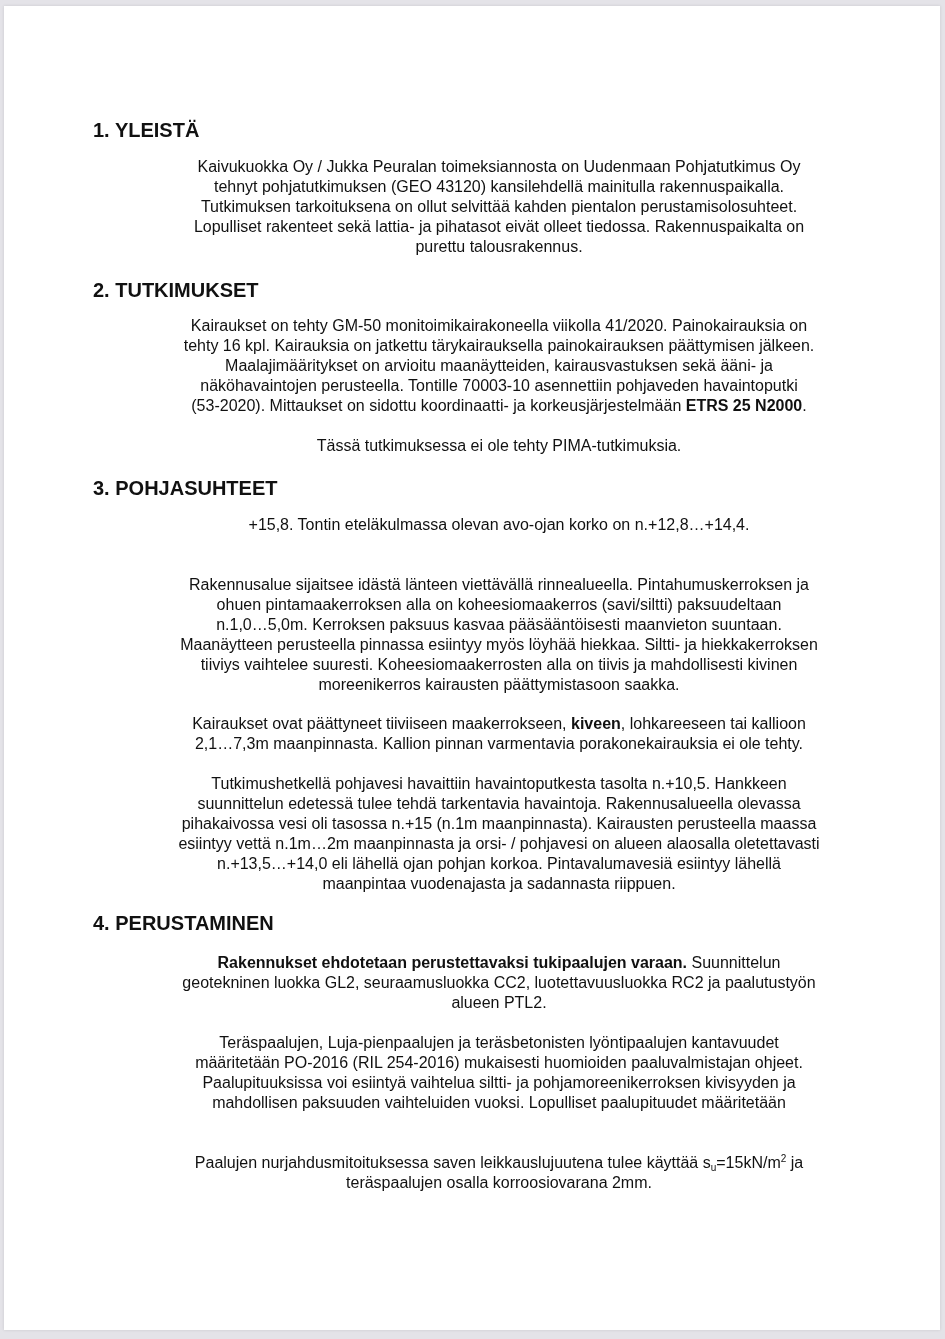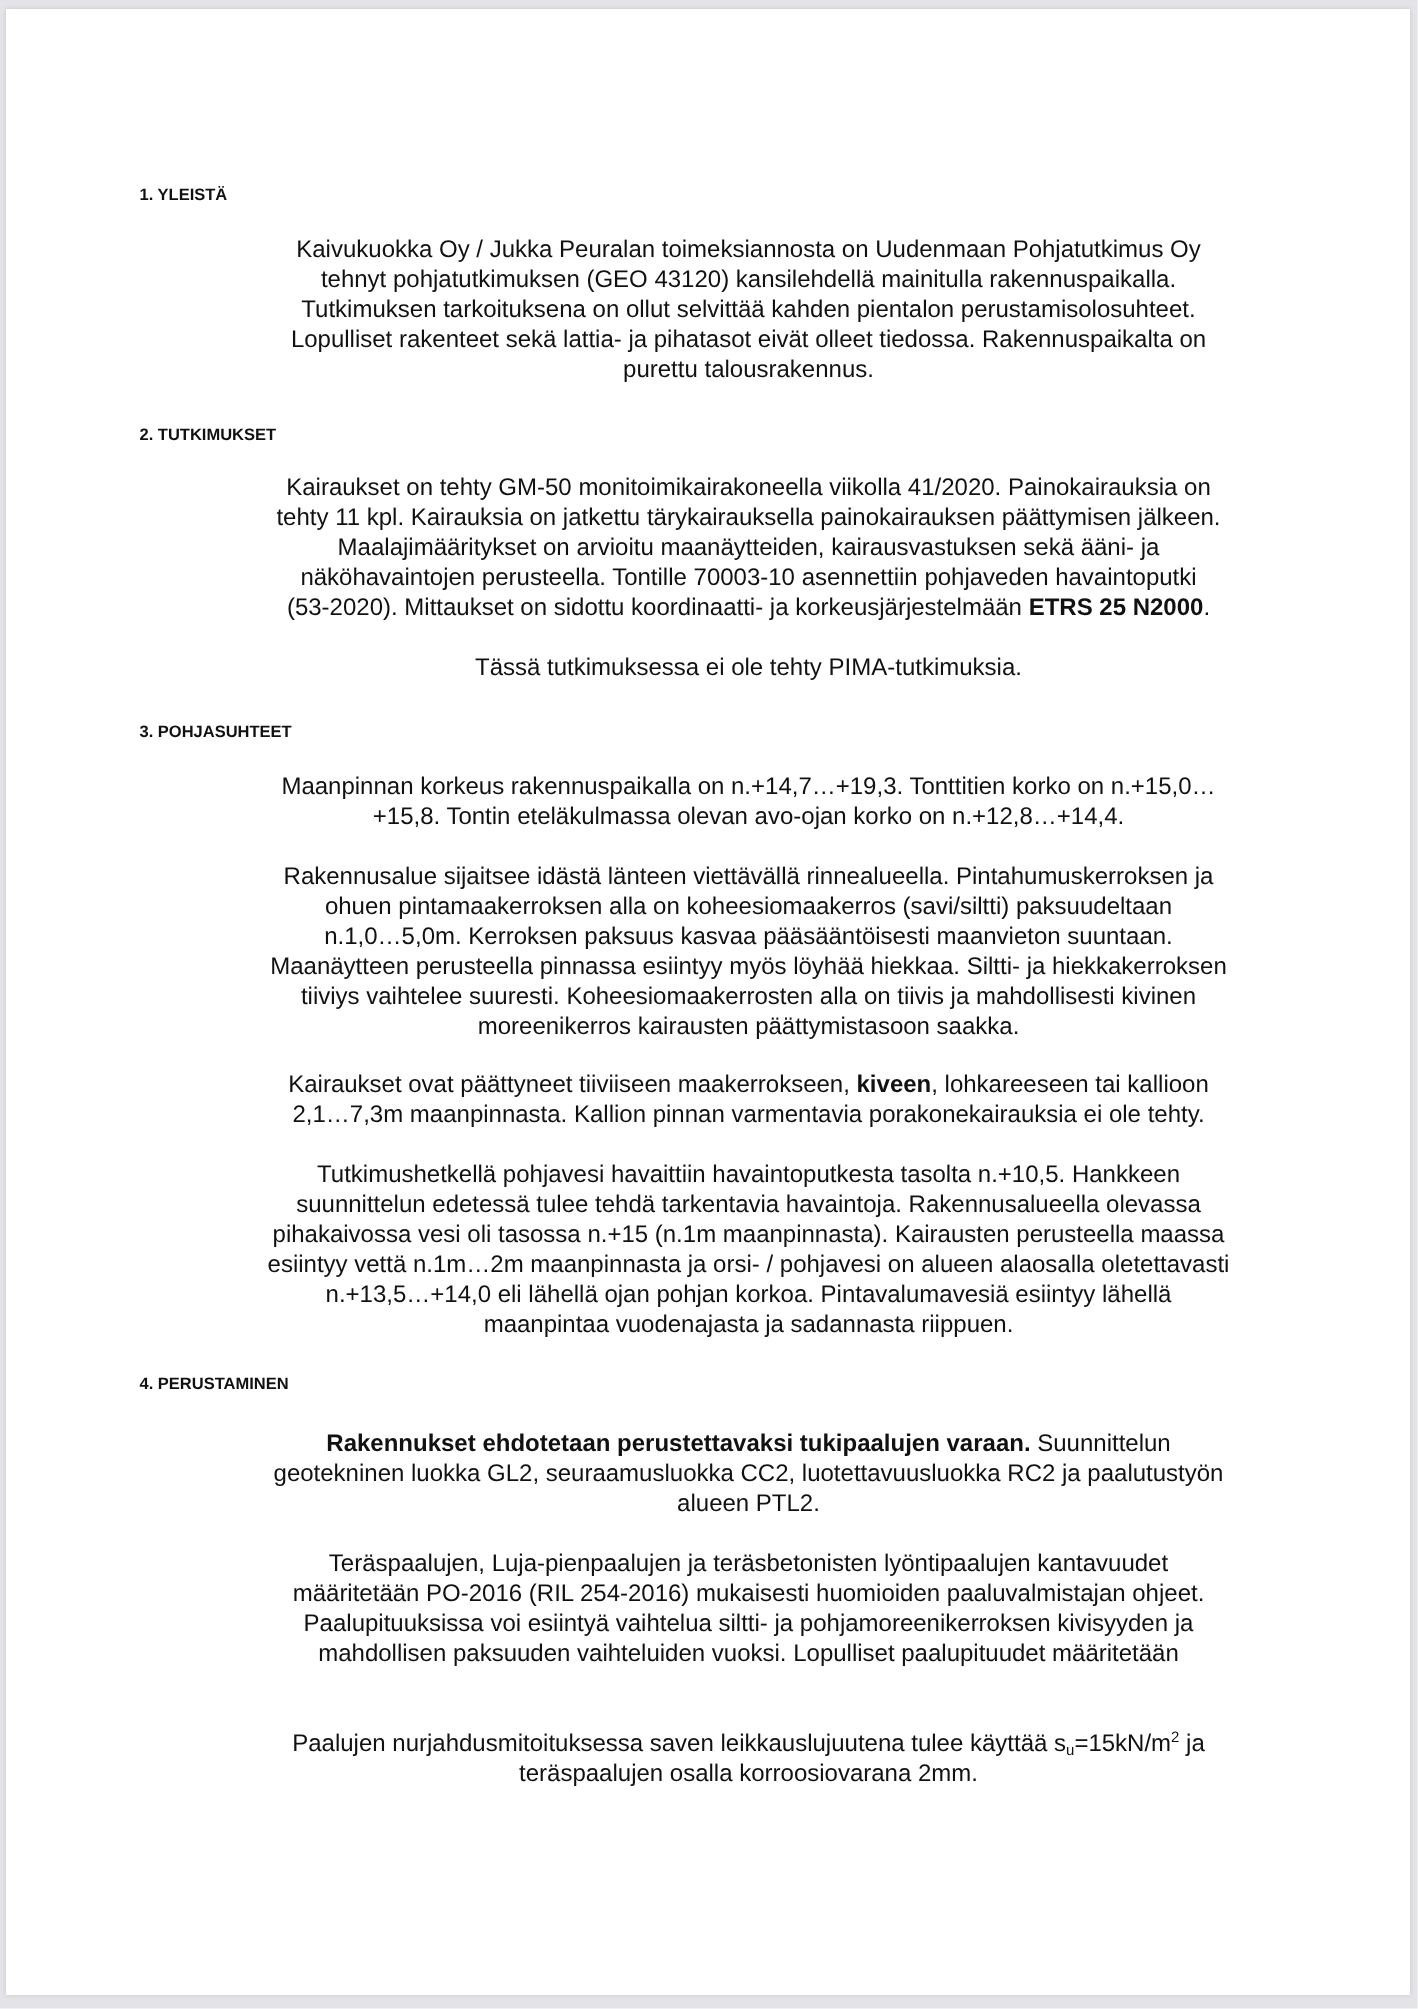--- a/index.html
+++ b/index.html
@@ -20,21 +20,21 @@
     left: 4px;
     top: 6px;
     width: 936px;
     height: 1324px;
     background: #ffffff;
     box-shadow: 0 0 3px rgba(0,0,0,0.12);
   }
   .heading {
     position: absolute;
     left: 89px;
-    font-size: 11px;
+    font-size: 20px;
     font-weight: bold;
     line-height: 20px;
     margin: 0;
     white-space: nowrap;
   }
   .para {
     position: absolute;
     left: 145px;
     width: 700px;
     font-size: 16px;
@@ -61,32 +61,31 @@
     <span class="line">Kaivukuokka Oy / Jukka Peuralan toimeksiannosta on Uudenmaan Pohjatutkimus Oy</span>
     <span class="line">tehnyt pohjatutkimuksen (GEO 43120) kansilehdellä mainitulla rakennuspaikalla.</span>
     <span class="line">Tutkimuksen tarkoituksena on ollut selvittää kahden pientalon perustamisolosuhteet.</span>
     <span class="line">Lopulliset rakenteet sekä lattia- ja pihatasot eivät olleet tiedossa. Rakennuspaikalta on</span>
     <span class="line">purettu talousrakennus.</span>
   </div>
 
   <h2 class="heading" style="top:274px">2. TUTKIMUKSET</h2>
   <div class="para" style="top:310px">
     <span class="line">Kairaukset on tehty GM-50 monitoimikairakoneella viikolla 41/2020. Painokairauksia on</span>
-    <span class="line">tehty 11 kpl. Kairauksia on jatkettu tärykairauksella painokairauksen päättymisen jälkeen.</span>
+    <span class="line">tehty 16 kpl. Kairauksia on jatkettu tärykairauksella painokairauksen päättymisen jälkeen.</span>
     <span class="line">Maalajimääritykset on arvioitu maanäytteiden, kairausvastuksen sekä ääni- ja</span>
     <span class="line">näköhavaintojen perusteella. Tontille 70003-10 asennettiin pohjaveden havaintoputki</span>
     <span class="line"><span>(53-2020). Mittaukset on sidottu koordinaatti- ja korkeusjärjestelmään </span><b>ETRS 25 N2000</b><span>.</span></span>
   </div>
   <div class="para" style="top:430px">
     <span class="line">Tässä tutkimuksessa ei ole tehty PIMA-tutkimuksia.</span>
   </div>
 
   <h2 class="heading" style="top:472px">3. POHJASUHTEET</h2>
   <div class="para" style="top:509px">
-    <span class="line">Maanpinnan korkeus rakennuspaikalla on n.+14,7…+19,3. Tonttitien korko on n.+15,0…</span>
     <span class="line">+15,8. Tontin eteläkulmassa olevan avo-ojan korko on n.+12,8…+14,4.</span>
   </div>
   <div class="para" style="top:569px">
     <span class="line">Rakennusalue sijaitsee idästä länteen viettävällä rinnealueella. Pintahumuskerroksen ja</span>
     <span class="line">ohuen pintamaakerroksen alla on koheesiomaakerros (savi/siltti) paksuudeltaan</span>
     <span class="line">n.1,0…5,0m. Kerroksen paksuus kasvaa pääsääntöisesti maanvieton suuntaan.</span>
     <span class="line">Maanäytteen perusteella pinnassa esiintyy myös löyhää hiekkaa. Siltti- ja hiekkakerroksen</span>
     <span class="line">tiiviys vaihtelee suuresti. Koheesiomaakerrosten alla on tiivis ja mahdollisesti kivinen</span>
     <span class="line">moreenikerros kairausten päättymistasoon saakka.</span>
   </div>

